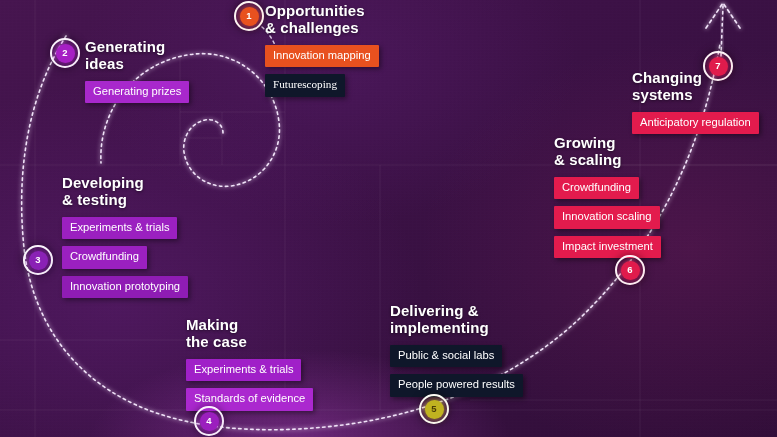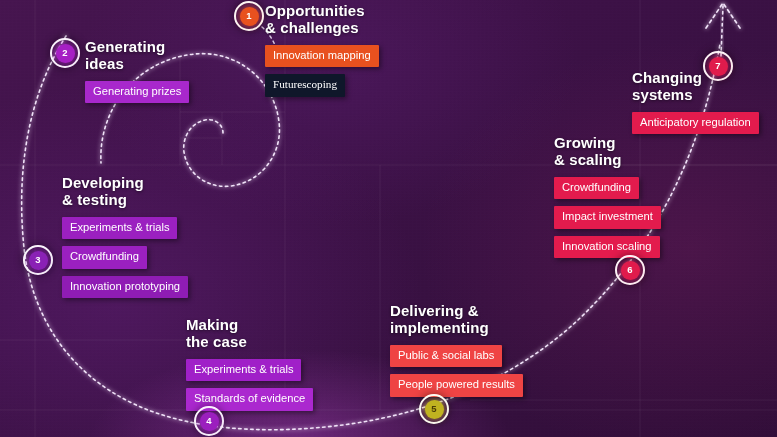--- a/index.html
+++ b/index.html
@@ -73,21 +73,21 @@
   }
   .tag-row{display:block;border-radius:13px;}
   .tag.orange{background:#e8511f;}
   .tag.orange-l{background:#0f172a;font-family:Liberation Serif, serif;}
   .tag.violet{background:#a828cc;}
   .tag.violet2{background:#9b20c0;}
   .tag.violet3{background:#8f1cb4;}
   .tag.purple{background:#a020c8;}
   .tag.magenta{background:#ab28cf;}
   .tag.crimson{background:#e31b4d;}
-  .tag.olive{background:#ef4444;color:#ffffff;text-align:center;}
+  .tag.olive{background:#0f172a;color:#ffffff;text-align:center;}
 </style>
 </head>
 <body>
 
 <div id="stage">
 
   <div class="bg-base"></div>
   <div class="bg-noise"></div>
 
   <svg class="layer">
@@ -206,24 +206,24 @@
     </div>
   </div>
 
   <div class="group" style="left:554px;top:134px;">
     <div class="g-title">Growing
 &amp; scaling</div>
     <div class="tag-row">
       <span class="tag crimson">Crowdfunding</span>
     </div>
     <div class="tag-row">
+      <span class="tag crimson">Innovation scaling</span>
+    </div>
+    <div class="tag-row">
       <span class="tag crimson">Impact investment</span>
-    </div>
-    <div class="tag-row">
-      <span class="tag crimson">Innovation scaling</span>
     </div>
   </div>
 
   <div class="group" style="left:632px;top:52px;margin-top:17px;">
     <div class="g-title">Changing
 systems</div>
     <div class="tag-row">
       <span class="tag crimson">Anticipatory regulation</span>
     </div>
   </div>

